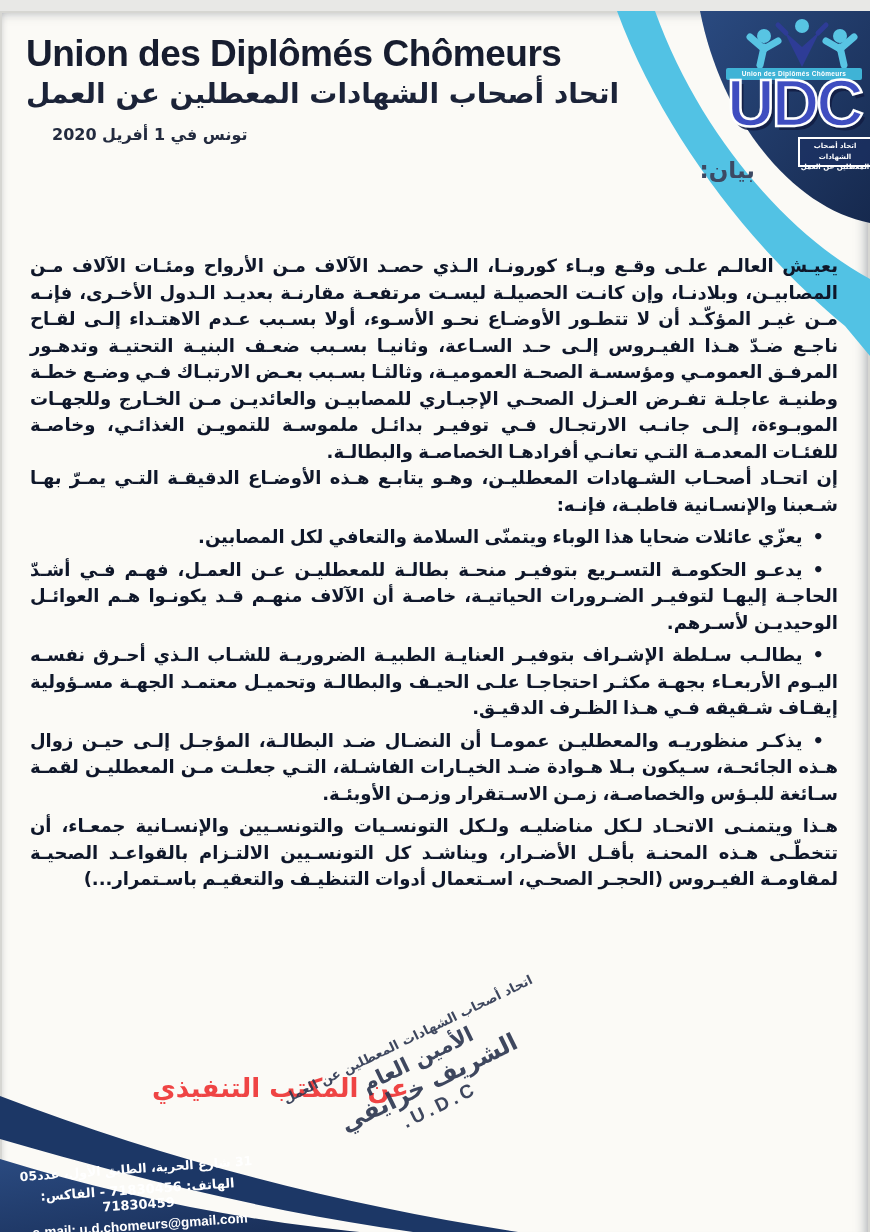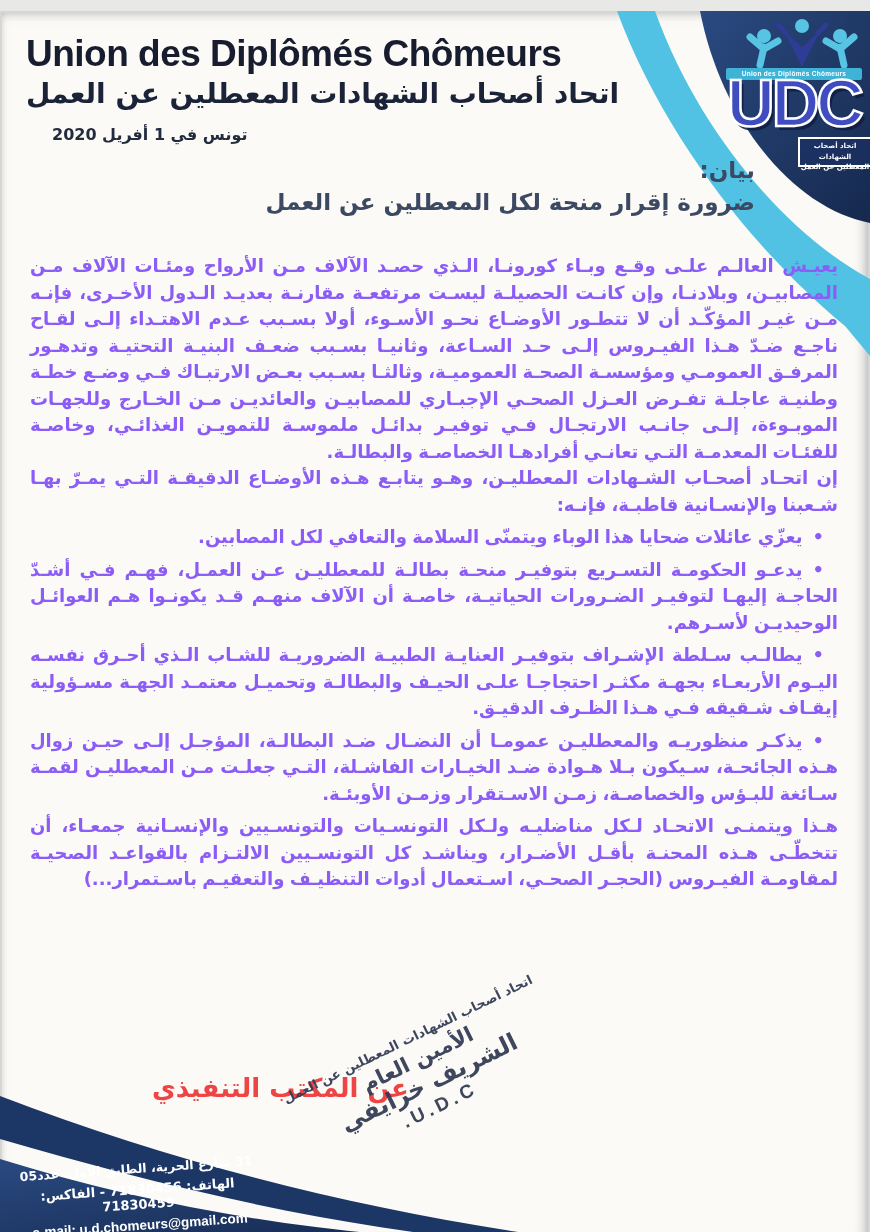--- a/index.html
+++ b/index.html
@@ -53,21 +53,21 @@
   .logo-box{
     position:absolute;left:798px;top:126px;width:74px;height:30px;
     border:2px solid #ffffff;color:#ffffff;text-align:center;direction:rtl;
     font-size:7px;font-weight:bold;line-height:1.5;padding-top:2px;
     background:rgba(28,48,100,.55);box-sizing:border-box;
   }
 
   
   .body-text{
     position:absolute;left:30px;top:242px;width:808px;direction:rtl;
-    text-align:justify;font-size:18px;font-weight:bold;color:#8b5cf6;
+    text-align:justify;font-size:18px;font-weight:bold;color:#0f172a;
     line-height:26.5px;word-spacing:-1px;
   }
   .body-text p{margin:0;}
   .bullets{margin-top:2px;}
   .bullet{margin:6px 0;text-indent:14px;}
   .bullet .dot{margin-left:10px;}
   .closing{margin-top:8px;}
 
   
   .sig-printed{
@@ -120,21 +120,20 @@
 
     <path d="M0,1148 C160,1198 330,1226 520,1232 L0,1232 Z" fill="url(#navyBL)"></path>
   </svg>
 
   <div class="org-fr">Union des Diplômés Chômeurs</div>
   <div class="org-ar">اتحاد أصحاب الشهادات المعطلين عن العمل</div>
   <div class="date-line">تونس في 1 أفريل 2020</div>
 
   <div class="statement-head">
     <div class="statement-label">بيان:</div>
-    <div class="statement-title">ضرورة إقرار منحة لكل المعطلين عن العمل</div>
   </div>
 
   <svg style="position:absolute;left:742px;top:6px;" width="120" height="52" viewBox="0 0 120 52">
 
     <circle cx="22" cy="19" r="7" fill="#58c4e3"></circle>
     <g stroke="#58c4e3" stroke-width="7" stroke-linecap="round" fill="none">
       <path d="M22,30 L18,48"></path>
         <path d="M22,32 L8,20"></path>
         <path d="M22,32 L36,24"></path>
     </g>

